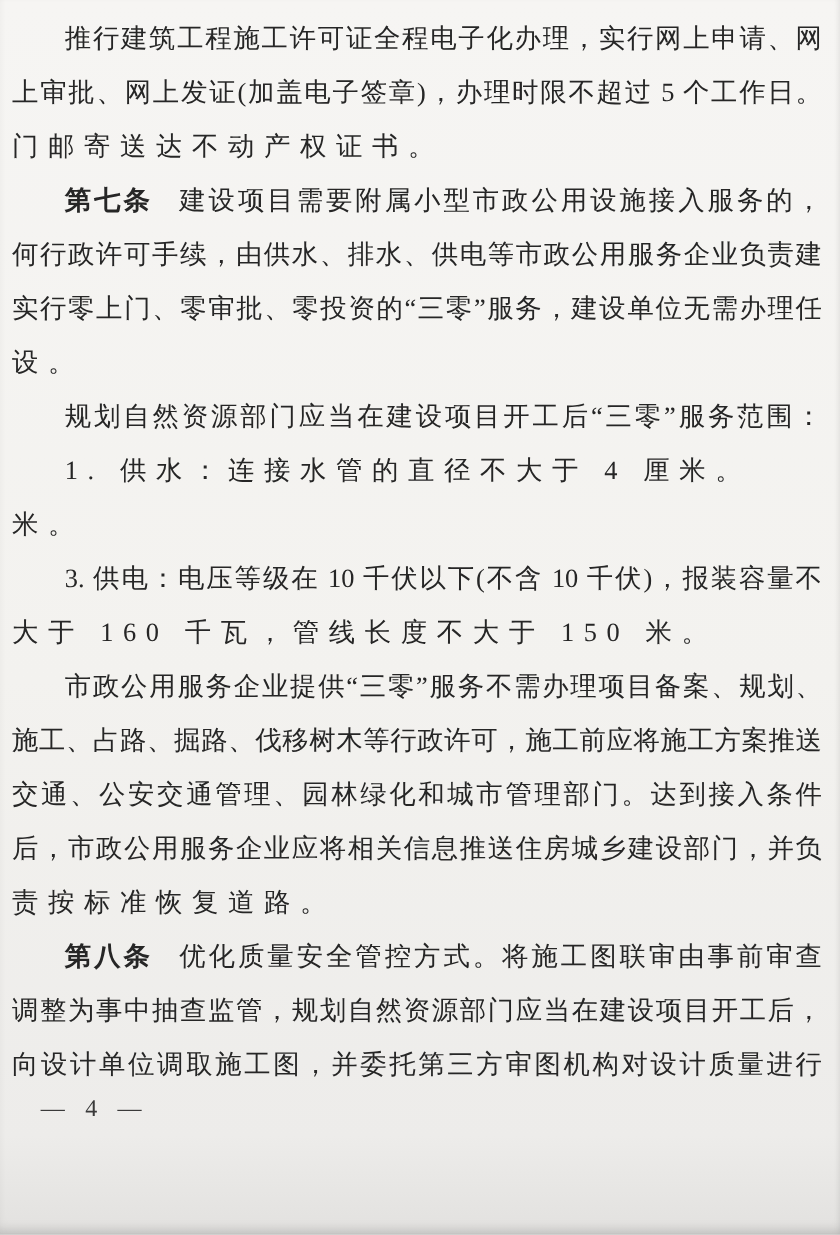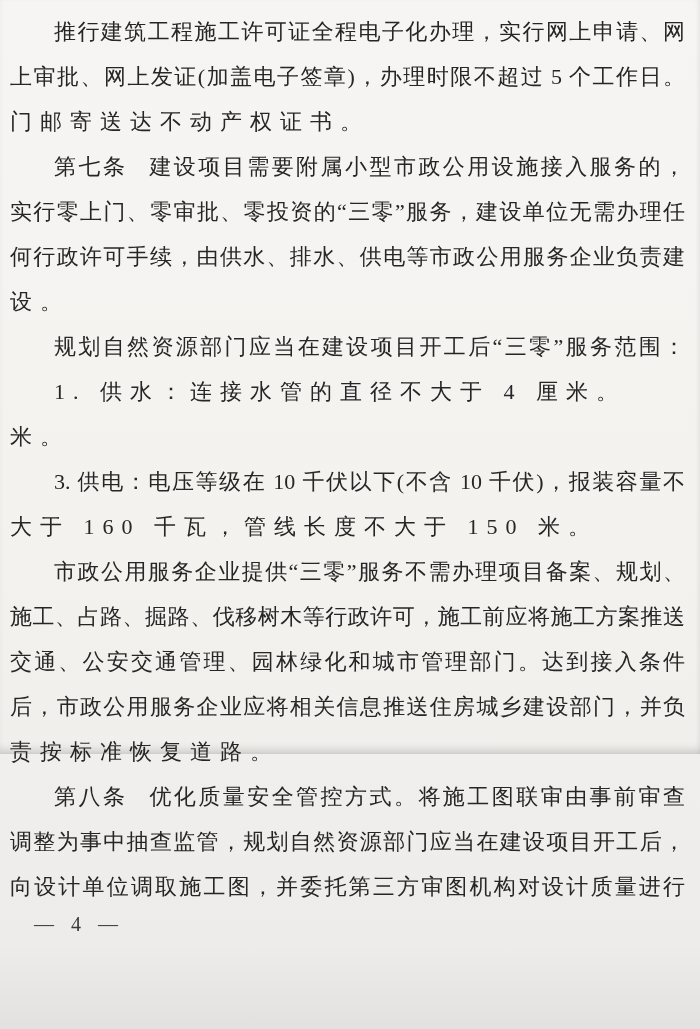--- a/index.html
+++ b/index.html
@@ -11,21 +11,21 @@
     height: 1029px;
     overflow: hidden;
     background: linear-gradient(180deg, #f6f5f3 0%, #f3f2ef 55%, #edecea 92%, #e2e1df 100%);
     font-family: "Liberation Serif", "DejaVu Serif", serif;
     color: #262626;
     position: relative;
   }
   .page {
     box-sizing: border-box;
     width: 700px;
-    height: 754px;
+    height: 1029px;
     padding: 9px 15px 0 10px;
     box-shadow: inset 0 -8px 10px -5px rgba(0,0,0,0.18), inset -3px 0 6px -3px rgba(0,0,0,0.07);
   }
   .line {
     height: 45px;
     line-height: 45px;
     font-size: 22px;
     white-space: nowrap;
     overflow: visible;
     text-align: justify;
@@ -35,21 +35,21 @@
   }
   .line.ind {
     text-indent: 44px;
   }
   .line.pl {
     text-align: left;
     text-align-last: left;
     letter-spacing: 8px;
   }
   .hd {
-    font-weight: normal;
+    font-weight: bold;
     font-family: "Liberation Sans", "DejaVu Sans", sans-serif;
     margin-right: 22px;
   }
   .footer {
     margin: 4px 0 0 24px;
     font-size: 20px;
     letter-spacing: 2px;
     word-spacing: 8px;
     color: #3a3a3a;
     text-align: left;
@@ -57,22 +57,22 @@
   }
 </style>
 </head>
 <body>
 
 <div class="page">
   <div class="line ind">推行建筑工程施工许可证全程电子化办理，实行网上申请、网</div>
   <div class="line">上审批、网上发证(加盖电子签章)，办理时限不超过 5 个工作日。</div>
   <div class="line pl">门邮寄送达不动产权证书。</div>
   <div class="line ind"><span class="hd">第七条</span><span>建设项目需要附属小型市政公用设施接入服务的，</span></div>
+  <div class="line">何行政许可手续，由供水、排水、供电等市政公用服务企业负责建</div>
   <div class="line">实行零上门、零审批、零投资的“三零”服务，建设单位无需办理任</div>
-  <div class="line">何行政许可手续，由供水、排水、供电等市政公用服务企业负责建</div>
   <div class="line pl">设。</div>
   <div class="line ind">规划自然资源部门应当在建设项目开工后“三零”服务范围：</div>
   <div class="line ind pl">1. 供水：连接水管的直径不大于 4 厘米。</div>
   <div class="line pl">米。</div>
   <div class="line ind">3. 供电：电压等级在 10 千伏以下(不含 10 千伏)，报装容量不</div>
   <div class="line pl">大于 160 千瓦，管线长度不大于 150 米。</div>
   <div class="line ind">市政公用服务企业提供“三零”服务不需办理项目备案、规划、</div>
   <div class="line">施工、占路、掘路、伐移树木等行政许可，施工前应将施工方案推送</div>
   <div class="line">交通、公安交通管理、园林绿化和城市管理部门。达到接入条件</div>
   <div class="line">后，市政公用服务企业应将相关信息推送住房城乡建设部门，并负</div>

